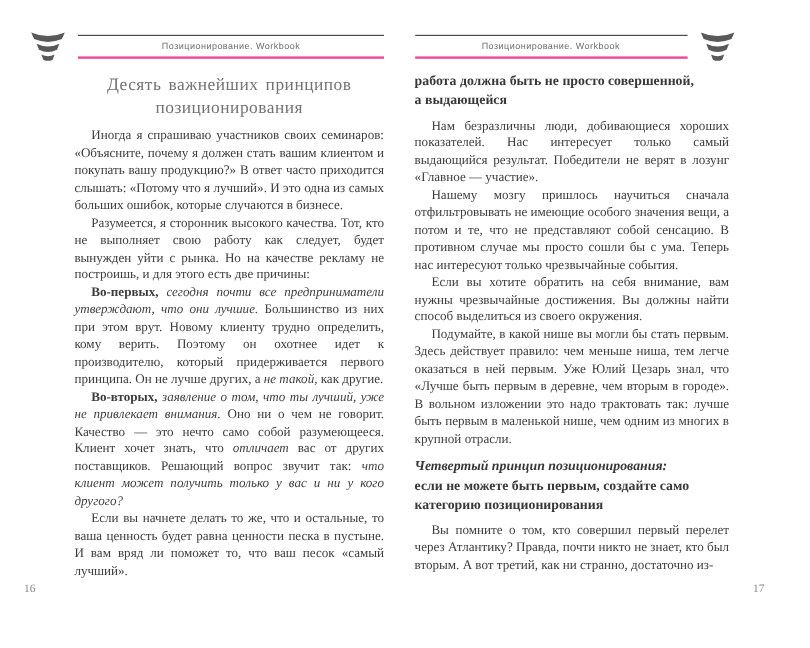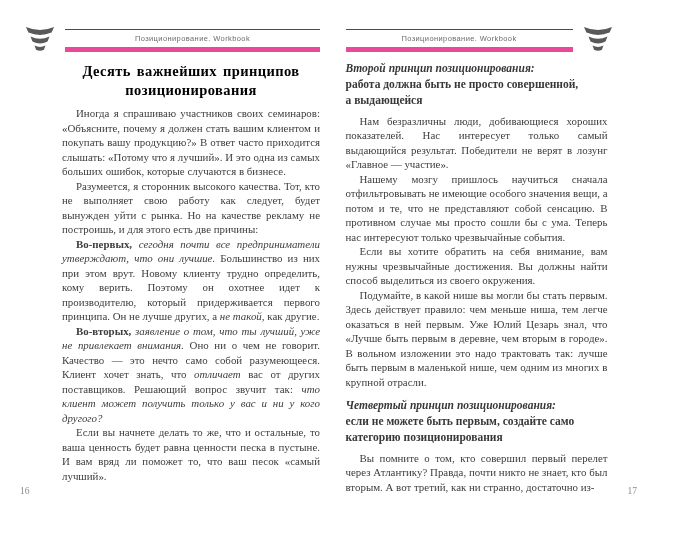--- a/index.html
+++ b/index.html
@@ -12,36 +12,36 @@
   }
   .spread{position:absolute;inset:0;display:flex;}
   .page{position:relative;flex:1;height:540px;}
   .content{position:absolute;top:29px;}
   .page.left .content{left:62px;width:258px;}
   .page.right .content{left:8px;width:262px;}
 
   
   .runhead{display:flex;align-items:stretch;margin-bottom:8px;}
   .rule-box{
-    flex:1;border-top:1.5px solid #4a4a4a;border-bottom:5px solid #ec4899;
+    flex:1;border-top:1.5px solid #4a4a4a;border-bottom:2px solid #ec4899;
     text-align:center;
     font-family:"Liberation Sans", sans-serif;
     font-size:7.5px;letter-spacing:.4px;color:#6b6b6b;
     line-height:17px;height:17px;
   }
   .logo{width:32px;height:26px;flex:0 0 auto;margin-top:-3px;}
   .page.left .logo{margin-right:9px;margin-left:-38px;}
   .page.right .logo{margin-left:9px;margin-right:-6px;}
   .logo svg{display:block;width:32px;height:26px;}
 
   
   .chapter-title{
-    text-align:center;font-weight:bold;
+    text-align:center;font-weight:normal;
     font-size:14.5px;line-height:1.32;
-    letter-spacing:.4px;word-spacing:2px;color:#000000;
+    letter-spacing:.4px;word-spacing:2px;color:#737373;
     margin:10px 0 6px 0;
   }
 
   
   .subhead{margin:9px 0 5px 0;}
   .sub{font-size:11.5px;line-height:1.38;font-weight:bold;color:#383838;}
   .sub.bi{font-style:italic;}
 
   
   p.body{
@@ -102,21 +102,20 @@
               <path d="M2 1 q14 6 28 0 l-2.4 5.5 q-11.6 4.8 -23.2 0 z"></path>
               <path d="M6.5 10.5 q9.5 4.6 19 0 l-2 5 q-7.5 3.8 -15 0 z"></path>
               <path d="M10.5 19.5 q5.5 2.8 11 0 l-1.6 4.2 q-3.9 2 -7.8 0 z"></path>
             </g>
           </svg>
         </div>
       </div>
 
       <div>
           <div class="subhead">
-            <div class="sub bi">Второй принцип позиционирования:</div>
             <div class="sub b">работа должна быть не просто совершенной,</div>
             <div class="sub b">а выдающейся</div>
           </div>
           <p class="body"><span>Нам безразличны люди, добивающиеся хороших показателей. Нас интересует только самый выдающийся результат. Победители не верят в лозунг «Главное — участие».</span></p>
           <p class="body"><span>Нашему мозгу пришлось научиться сначала отфильтровывать не имеющие особого значения вещи, а потом и те, что не представляют собой сенсацию. В противном случае мы просто сошли бы с ума. Теперь нас интересуют только чрезвычайные события.</span></p>
           <p class="body"><span>Если вы хотите обратить на себя внимание, вам нужны чрезвычайные достижения. Вы должны найти способ выделиться из своего окружения.</span></p>
           <p class="body"><span>Подумайте, в какой нише вы могли бы стать первым. Здесь действует правило: чем меньше ниша, тем легче оказаться в ней первым. Уже Юлий Цезарь знал, что «Лучше быть первым в деревне, чем вторым в городе». В вольном изложении это надо трактовать так: лучше быть первым в маленькой нише, чем одним из многих в крупной отрасли.</span></p>
           <div class="subhead">
             <div class="sub bi">Четвертый принцип позиционирования:</div>
             <div class="sub b">если не можете быть первым, создайте само</div>

